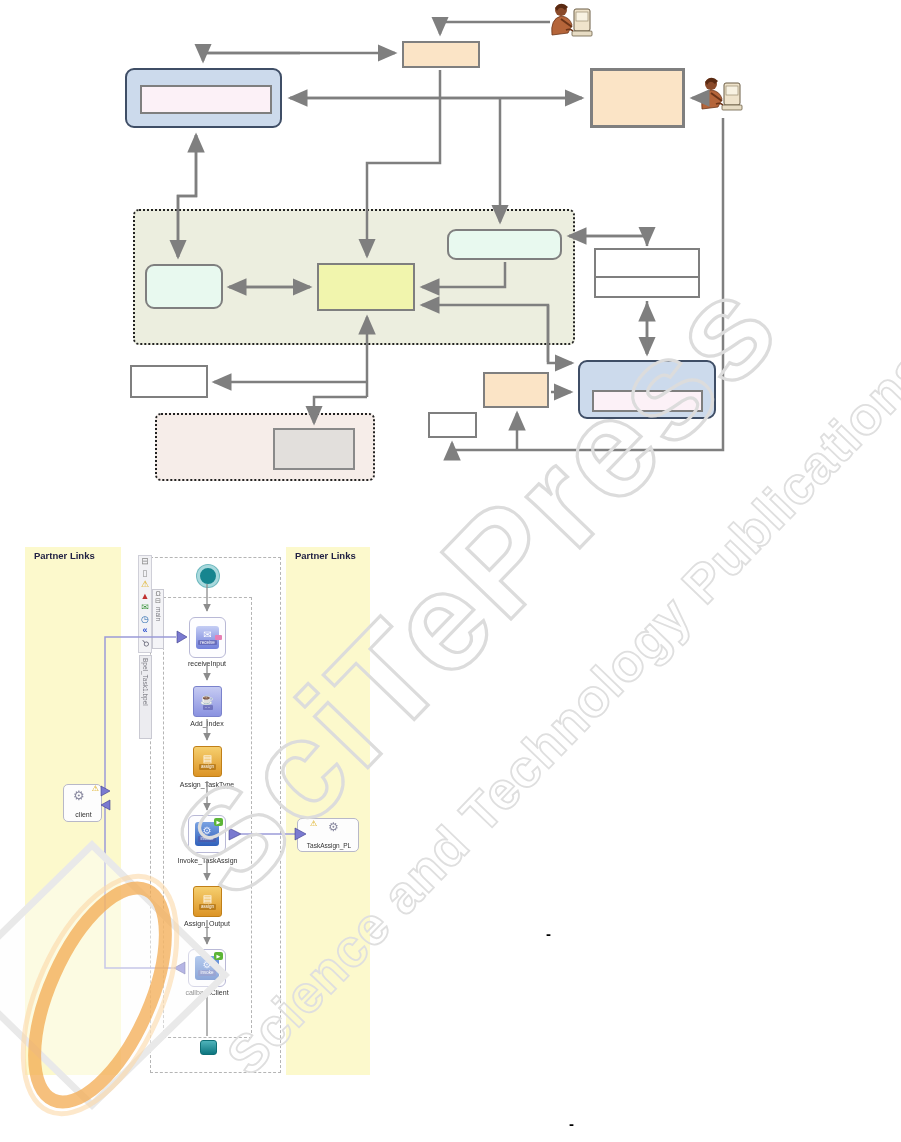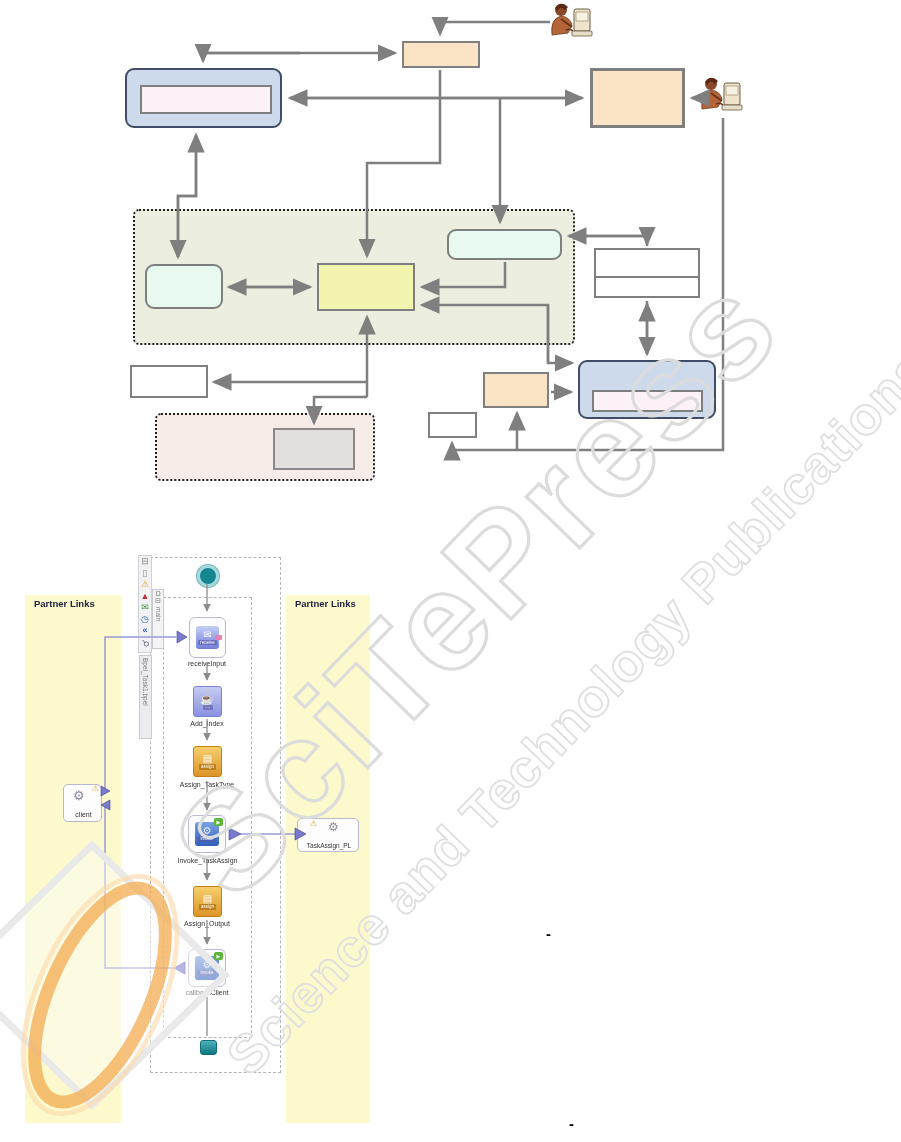--- a/index.html
+++ b/index.html
@@ -11,21 +11,21 @@
   .bluebox{background:#ccdaec;border:2px solid #3f4e66;border-radius:9px;}
   .pinkinner{background:#fcf1f7;border:2.5px solid #7f7f7f;}
   .olive{background:#eceedf;border:2px dotted #222;border-radius:6px;}
   .greenbox{background:#e8f9ef;border:2.5px solid #7f7f7f;border-radius:9px;}
   .yellowbox{background:#f1f5ad;border:2.5px solid #7f7f7f;}
   .whitebox{background:#ffffff;border:2.5px solid #7f7f7f;}
   .pinkcontainer{background:#f6ede9;border:2px dotted #222;border-radius:6px;}
   .graybox{background:#e2dfdc;border:2.5px solid #8a8a8a;}
   svg.layer{position:absolute;left:0;top:0;pointer-events:none;}
   
-  .ypanel{position:absolute;background:#fcf9cc;margin-top:48px;}
+  .ypanel{position:absolute;background:#fcf9cc;}
   .ypanel .ptitle{position:absolute;left:9px;top:3px;font-size:9.5px;font-weight:bold;color:#222244;}
   .dashed{position:absolute;border:1px dashed #b5b5b5;box-sizing:border-box;}
   .vtoolbar{position:absolute;width:14px;display:flex;flex-direction:column;align-items:center;
             background:#f2f2f5;border:1px solid #cfcfd8;box-sizing:border-box;}
   .vtoolbar span{font-size:9px;line-height:11.5px;height:11.5px;display:block;text-align:center;width:100%;}
   .vtab{position:absolute;background:#ececf0;border:1px solid #c9c9d2;box-sizing:border-box;
         font-size:6.5px;color:#77777f;}
   .vtext{writing-mode:vertical-rl;white-space:nowrap;display:block;margin:2px auto 0 auto;}
   .nodebig{position:absolute;background:#fdfdff;border:1px solid #b9b9d6;border-radius:6px;
            box-sizing:border-box;display:flex;align-items:center;justify-content:center;}

